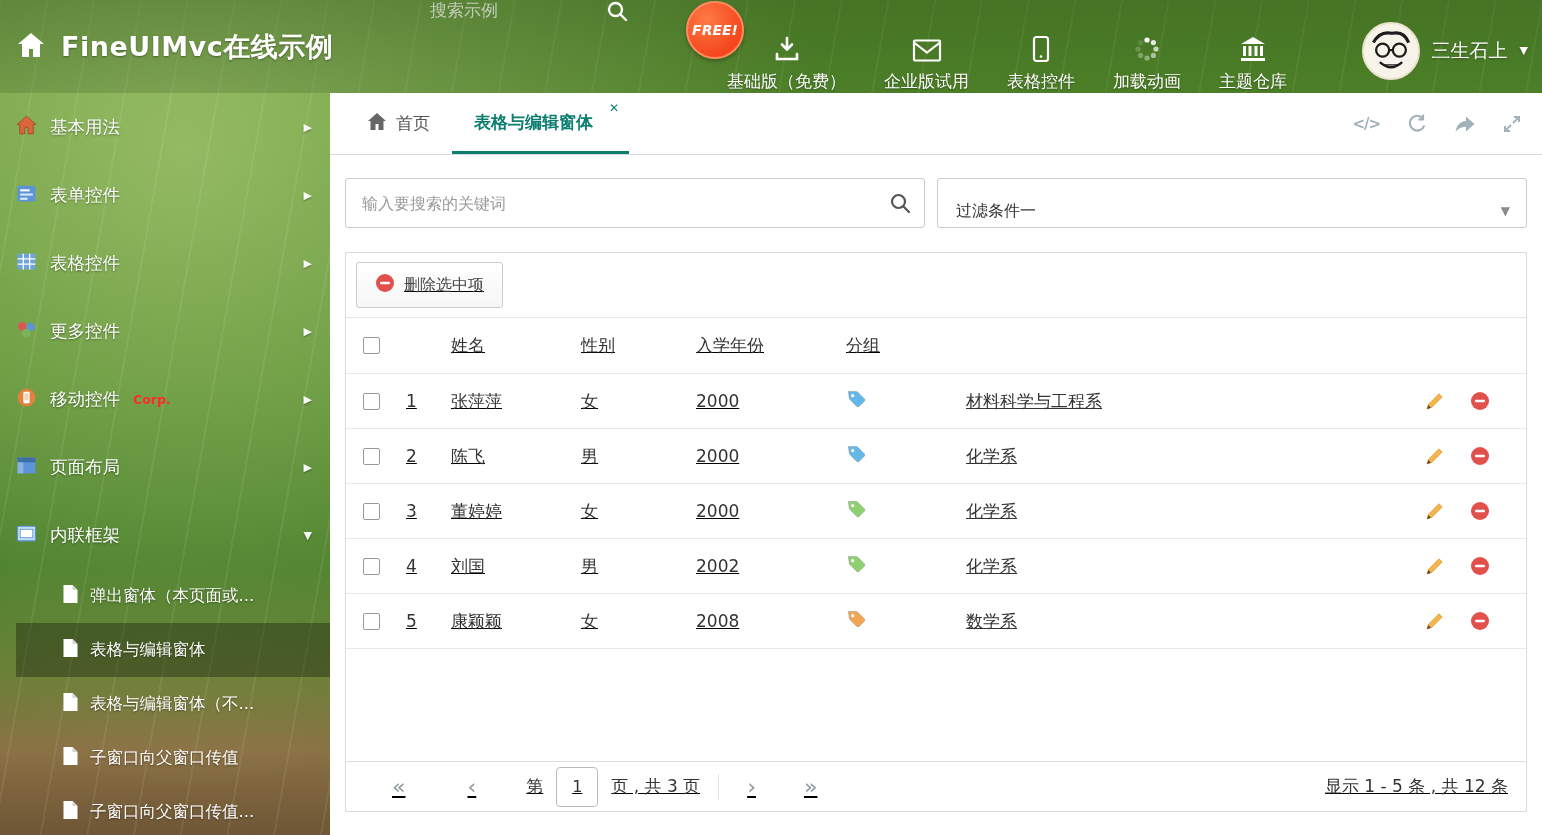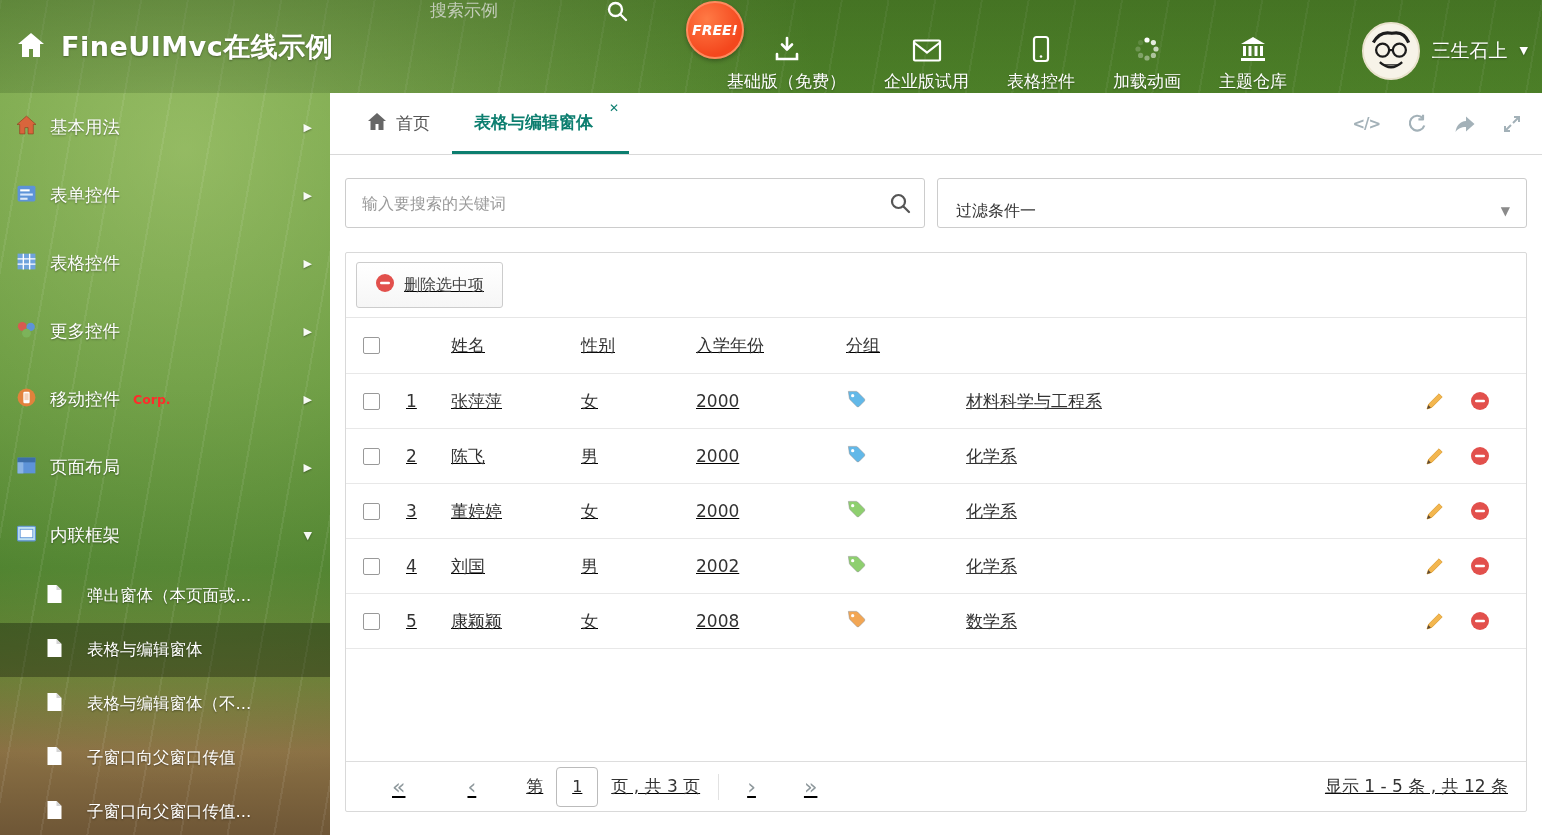--- a/index.html
+++ b/index.html
@@ -34,22 +34,22 @@
   .avatar { width:58px; height:58px; border-radius:50%; overflow:hidden; background:#f7f3e8;
     border:2px solid #e9e2cd; flex:0 0 58px; }
   .caret { font-size:11px; }
 
   
   .sidebar { position:absolute; top:93px; left:0; width:330px; bottom:0; color:#fff; }
   .side-item { height:68px; display:flex; align-items:center; gap:13px; padding:0 18px 0 16px;
     font-size:17.5px; cursor:pointer; text-shadow:0 1px 2px rgba(0,0,0,.4); }
   .side-item .arrow { margin-left:auto; font-size:11px; opacity:.95; }
   .corp { color:#ff2b2b; font-size:12.5px; font-weight:bold; margin-left:0; text-shadow:none; }
-  .sub-item { height:54px; display:flex; align-items:center; gap:24px; padding-left:46px;
-    font-size:16.5px; cursor:pointer; text-shadow:0 1px 2px rgba(0,0,0,.4); }
+  .sub-item { height:54px; display:flex; align-items:center; gap:11px; padding-left:46px;
+    font-size:16.5px; cursor:pointer; text-shadow:0 1px 2px rgba(0,0,0,.4);margin-left:16px; }
   .sub-item.active { background:rgba(0,0,0,.30); }
 
   
   .main { position:absolute; top:93px; left:330px; right:0; bottom:0; background:#fff;
     display:flex; flex-direction:column; }
   .tabbar { height:62px; flex:0 0 62px; border-bottom:1px solid #d9d9d9; display:flex;
     align-items:stretch; padding-left:15px; }
   .tab { display:flex; align-items:center; gap:9px; padding:0 22px; font-size:17px; color:#555; cursor:pointer; }
   .tab.active { color:#0c7e6f; border-bottom:3px solid #0c7e6f; font-weight:bold;
     position:relative; padding-right:36px; }

